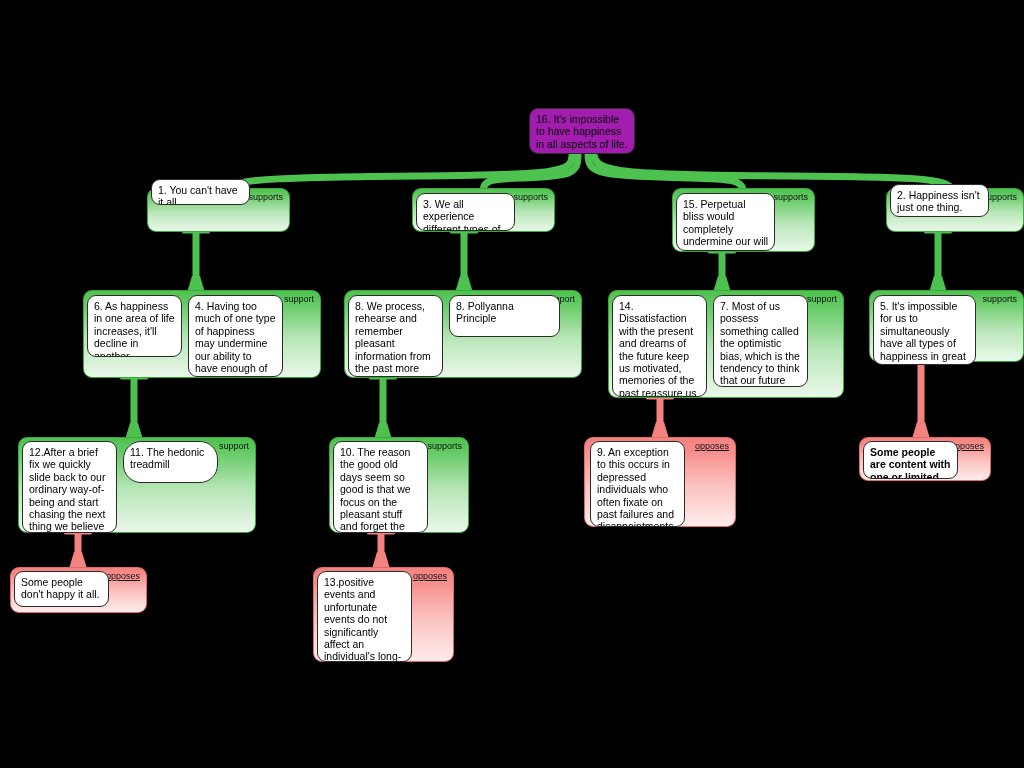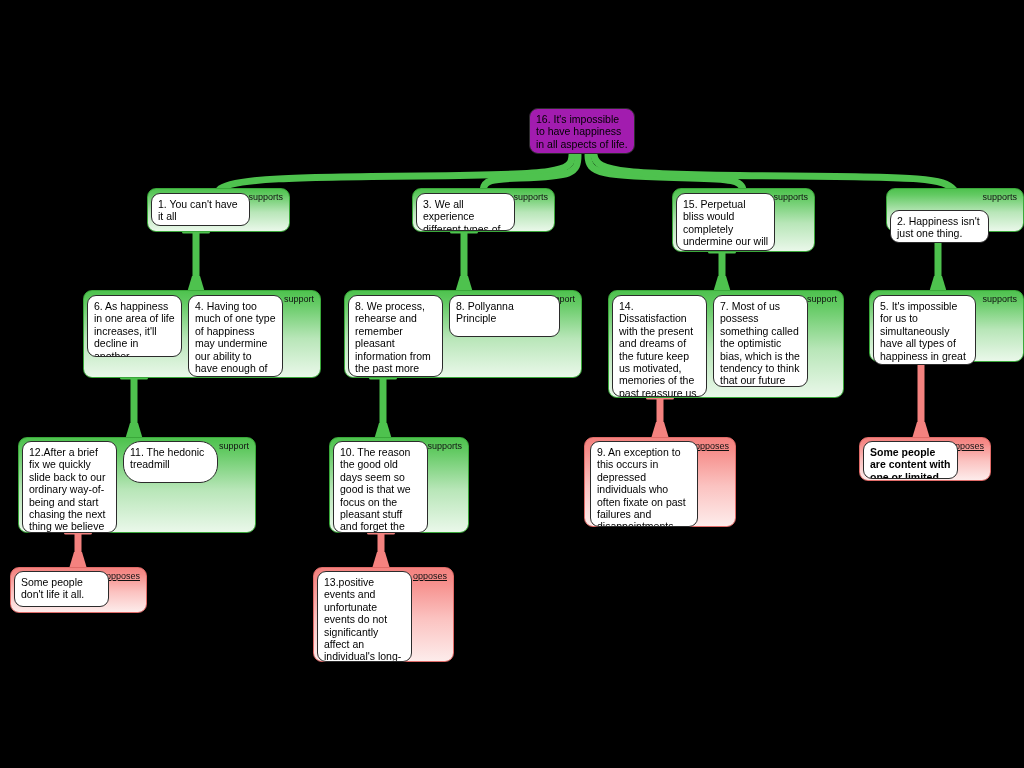--- a/index.html
+++ b/index.html
@@ -104,33 +104,33 @@
       <rect x="120" y="376" width="28" height="3.5" fill="#4ec24e" rx="1.5"></rect>
       <rect x="369" y="376" width="28" height="3.5" fill="#4ec24e" rx="1.5"></rect>
     </g>
   </svg>
 
   <div id="nodes-layer">
       <div class="card root" style="left: 529px; top: 108px; width: 106px; height: 46px;">16. It's impossible to have happiness in all aspects of life.</div>
       <div class="panel supports" style="left: 147px; top: 188px; width: 143px; height: 44px;">
         <span class="reltag">supports</span>
       </div>
-      <div class="card" style="left: 151px; top: 193px; width: 99px; height: 33px;">1. You can't have it all</div>
+      <div class="card" style="left: 151px; top: 179px; width: 99px; height: 26px;">1. You can't have it all</div>
       <div class="panel supports" style="left: 412px; top: 188px; width: 143px; height: 44px;">
         <span class="reltag">supports</span>
       </div>
       <div class="card" style="left: 416px; top: 193px; width: 99px; height: 38px;">3. We all experience different types of happiness</div>
       <div class="panel supports" style="left: 672px; top: 188px; width: 143px; height: 64px;">
         <span class="reltag">supports</span>
       </div>
       <div class="card" style="left: 676px; top: 193px; width: 99px; height: 58px;">15. Perpetual bliss would completely undermine our will to accomplish anything at all</div>
       <div class="panel supports" style="left: 886px; top: 188px; width: 138px; height: 44px;">
         <span class="reltag">supports</span>
       </div>
-      <div class="card" style="left: 890px; top: 210px; width: 99px; height: 33px;">2. Happiness isn't just one thing.</div>
+      <div class="card" style="left: 890px; top: 184px; width: 99px; height: 33px;">2. Happiness isn't just one thing.</div>
       <div class="panel supports" style="left: 83px; top: 290px; width: 238px; height: 88px;">
         <span class="reltag">support</span>
       </div>
       <div class="card" style="left: 87px; top: 295px; width: 95px; height: 62px;">6. As happiness in one area of life increases, it'll decline in another</div>
       <div class="card" style="left: 188px; top: 295px; width: 95px; height: 82px;">4. Having too much of one type of happiness may undermine our ability to have enough of the others</div>
       <div class="panel supports" style="left: 344px; top: 290px; width: 238px; height: 88px;">
         <span class="reltag">support</span>
       </div>
       <div class="card" style="left: 348px; top: 295px; width: 95px; height: 82px;">8. We process, rehearse and remember pleasant information from the past more than unpleasant information</div>
       <div class="card" style="left: 449px; top: 295px; width: 111px; height: 42px;">8. Pollyanna Principle</div>
@@ -148,27 +148,27 @@
       </div>
       <div class="card" style="left: 22px; top: 441px; width: 95px; height: 92px;">12.After a brief fix we quickly slide back to our ordinary way-of-being and start chasing the next thing we believe will make us happy.</div>
       <div class="card" style="left: 123px; top: 441px; width: 95px; height: 42px; border-radius: 18px;">11. The hedonic treadmill</div>
       <div class="panel supports" style="left: 329px; top: 437px; width: 140px; height: 96px;">
         <span class="reltag">supports</span>
       </div>
       <div class="card" style="left: 333px; top: 441px; width: 95px; height: 92px;">10. The reason the good old days seem so good is that we focus on the pleasant stuff and  forget the day-to-day unpleasantness.</div>
       <div class="panel opposes" style="left: 584px; top: 437px; width: 152px; height: 90px;">
         <span class="reltag">opposes</span>
       </div>
-      <div class="card" style="left: 590px; top: 441px; width: 108px; height: 86px;">9. An exception to this occurs in depressed individuals who often fixate on past failures and disappointments</div>
+      <div class="card" style="left: 590px; top: 441px; width: 95px; height: 86px;">9. An exception to this occurs in depressed individuals who often fixate on past failures and disappointments</div>
       <div class="panel opposes" style="left: 859px; top: 437px; width: 132px; height: 44px;">
         <span class="reltag">opposes</span>
       </div>
       <div class="card" style="left: 863px; top: 441px; width: 95px; height: 38px; font-weight: bold;">Some people are content with one or limited things.</div>
       <div class="panel opposes" style="left: 10px; top: 567px; width: 137px; height: 46px;">
         <span class="reltag">opposes</span>
       </div>
-      <div class="card" style="left: 14px; top: 571px; width: 95px; height: 36px;">Some people don't life it all.</div>
+      <div class="card" style="left: 14px; top: 571px; width: 95px; height: 36px;">Some people don't happy it all.</div>
       <div class="panel opposes" style="left: 313px; top: 567px; width: 141px; height: 95px;">
         <span class="reltag">opposes</span>
       </div>
       <div class="card" style="left: 317px; top: 571px; width: 95px; height: 91px;">13.positive events and unfortunate events do not significantly affect an individual's long-term level of happiness.</div>
     </div>
 </div>
 
 </body></html>

